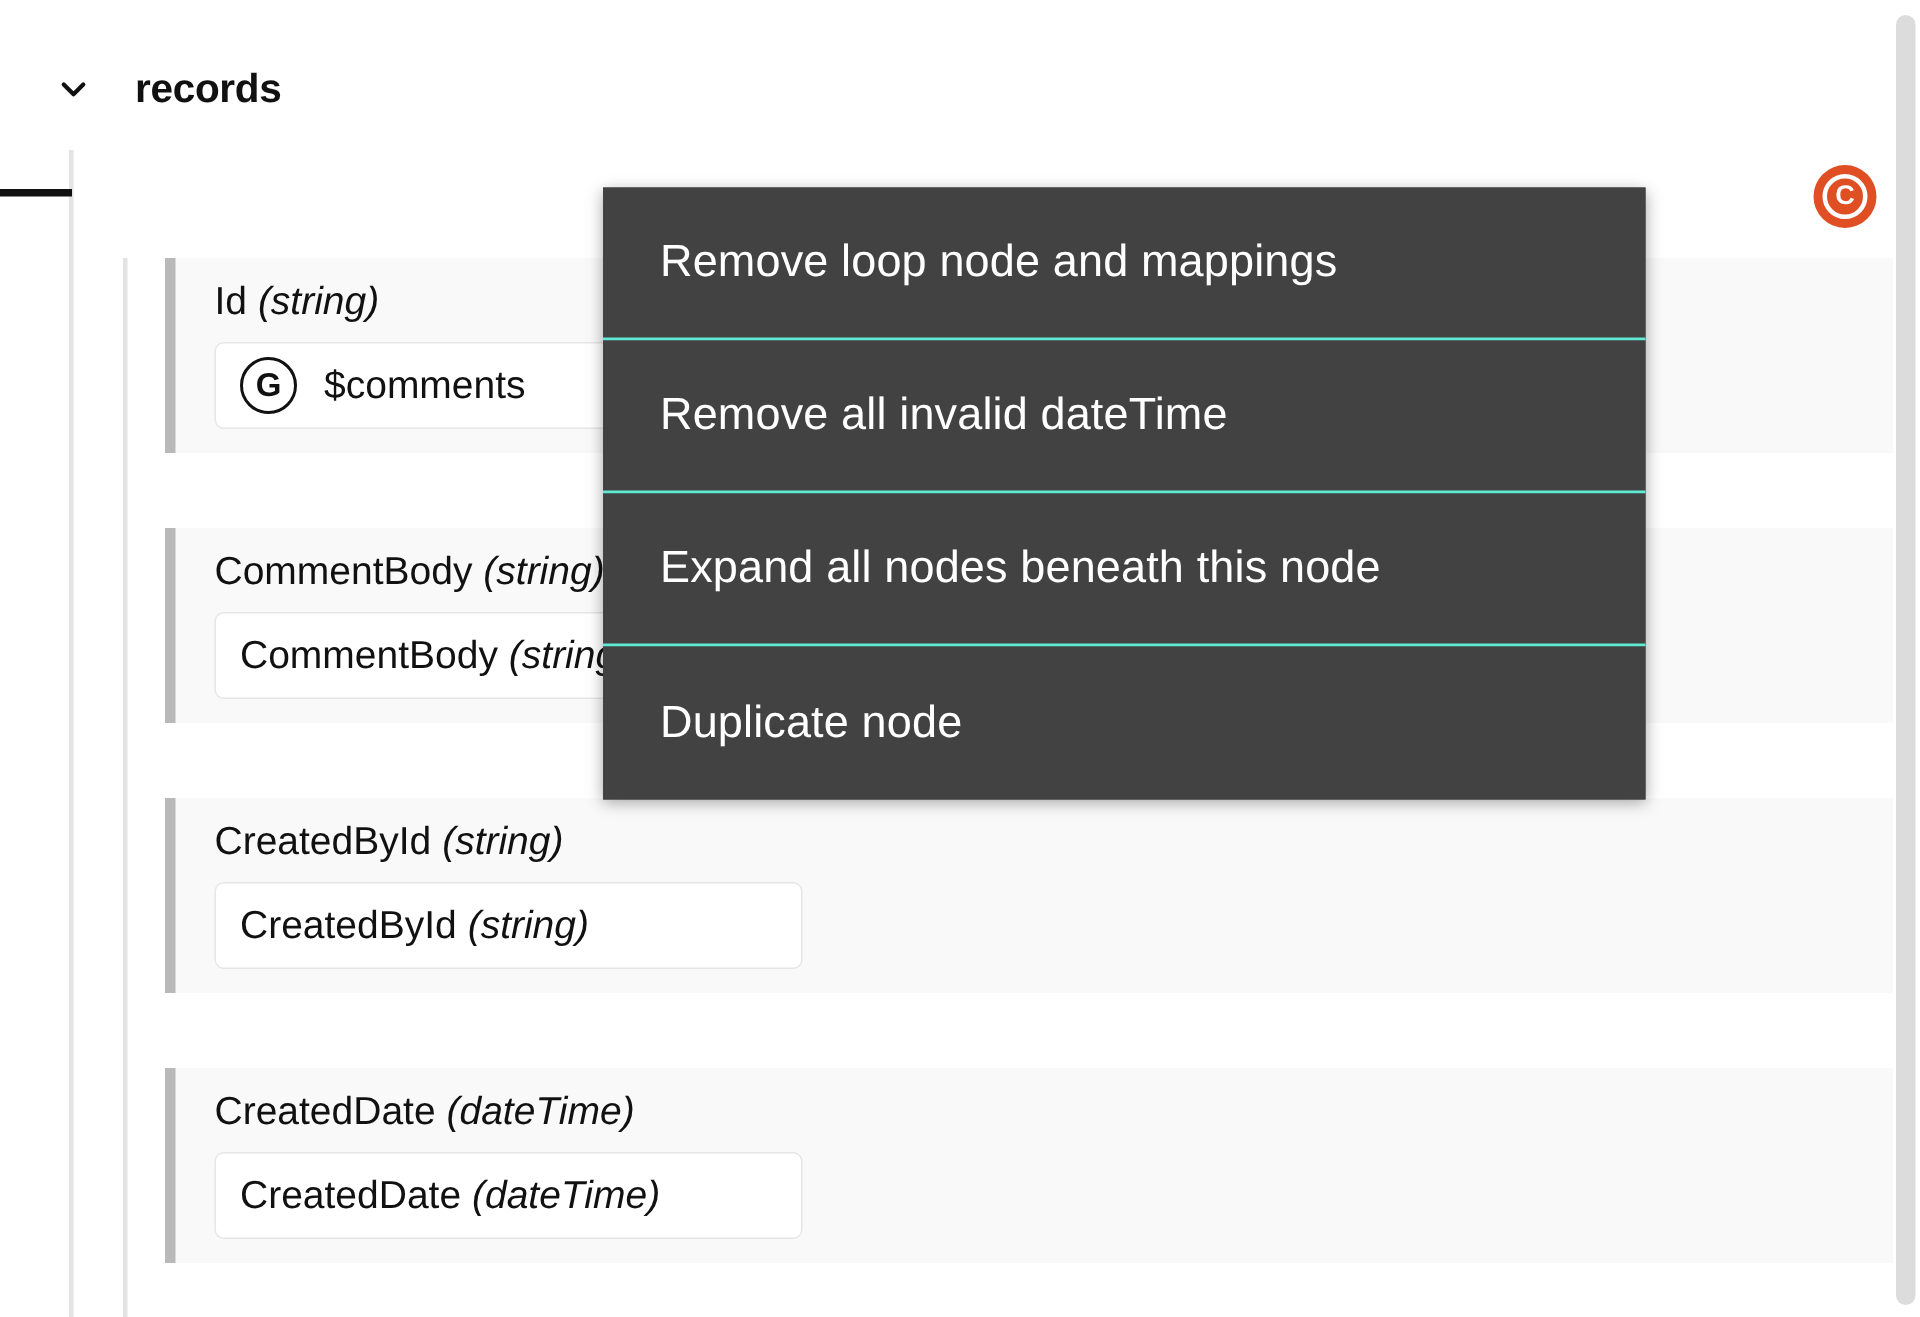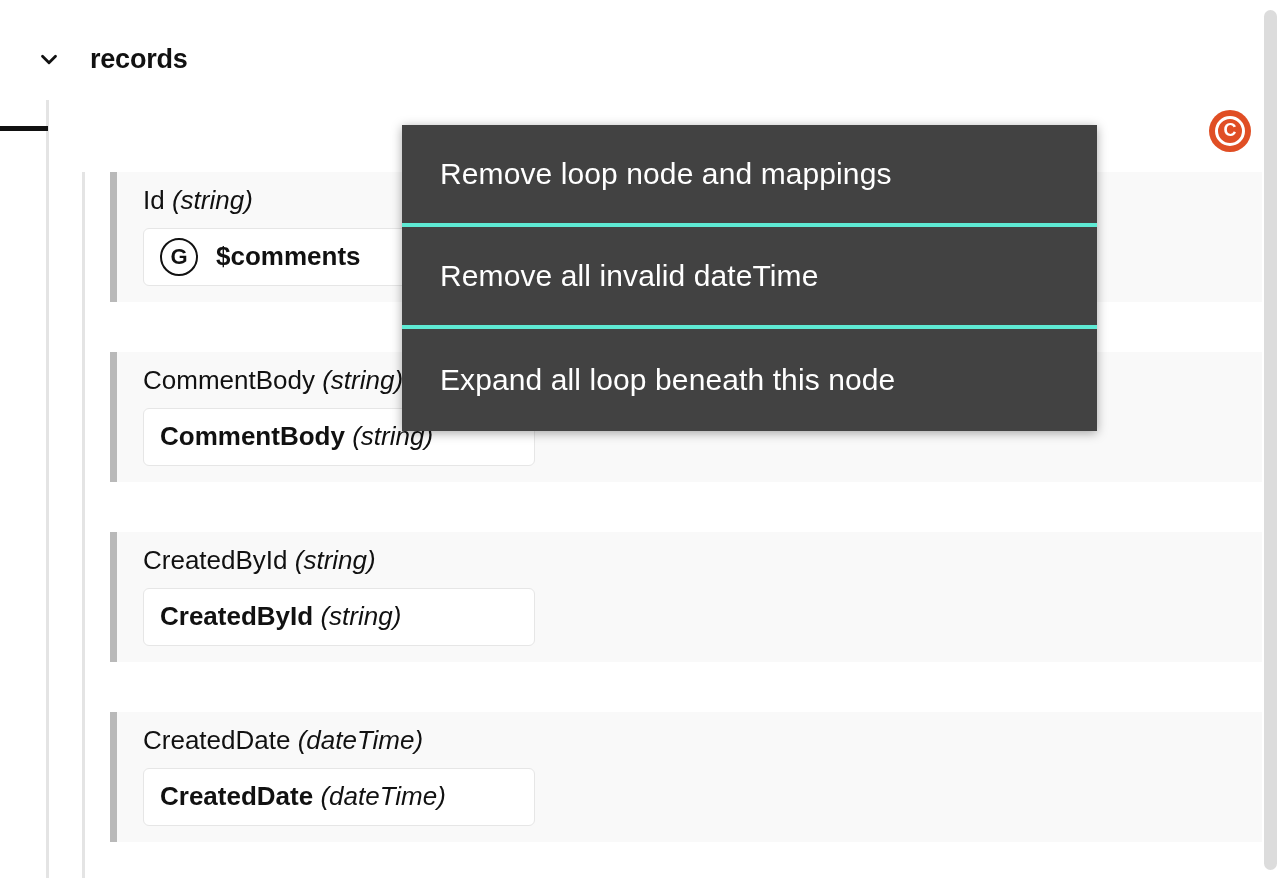--- a/index.html
+++ b/index.html
@@ -105,21 +105,21 @@
     border-radius: 50%;
     display: flex; align-items: center; justify-content: center;
     font-size: 22px; font-weight: bold; color: #111111;
     margin-right: 18px;
   }
   .mapping-text {
     font-size: 26px;
     color: #111111;
     white-space: nowrap;
   }
-  .mapping-text b { font-weight: bold; }
+  .mapping-text b { font-weight: normal; }
   .mapping-text i { font-style: italic; font-weight: normal; }
 
   
   .brand-badge {
     position: absolute;
     width: 42px; height: 42px;
     border-radius: 50%;
     background: #e04e24;
     display: flex; align-items: center; justify-content: center;
   }
@@ -154,21 +154,21 @@
     height: 102px;
     display: flex;
     align-items: center;
     padding-left: 38px;
     color: #ffffff;
     font-size: 30px;
     font-weight: normal;
     letter-spacing: 0.1px;
     cursor: pointer;
     background: #424242;
-    border-bottom: 4px solid #5eead4;
+    border-bottom: 2px solid #5eead4;
     white-space: nowrap;
   }
   .ctx-item:last-child { border-bottom: none; }
   .ctx-item.active {
     background: #0a0a0a;
     border-bottom: none;
   }
 
   
   .scroll-track {
@@ -259,20 +259,21 @@
       <span class="mapping-text">
         <b>CreatedDate</b>
         <i>(dateTime)</i>
       </span>
     </div>
   </div>
 
   <div class="ctx-menu">
     <div class="ctx-item">Remove loop node and mappings</div>
     <div class="ctx-item">Remove all invalid dateTime</div>
-    <div class="ctx-item">Expand all loop beneath this node</div>
+    <div class="ctx-item">Expand all nodes beneath this node</div>
+    <div class="ctx-item">Duplicate node</div>
   </div>
 
   <div class="scroll-track">
     <div class="scroll-thumb"></div>
   </div>
 
 </div>
 
 </body></html>

